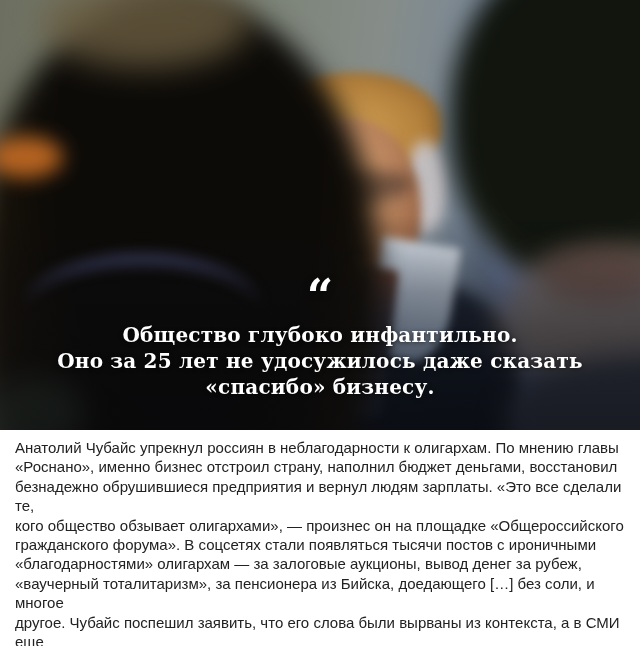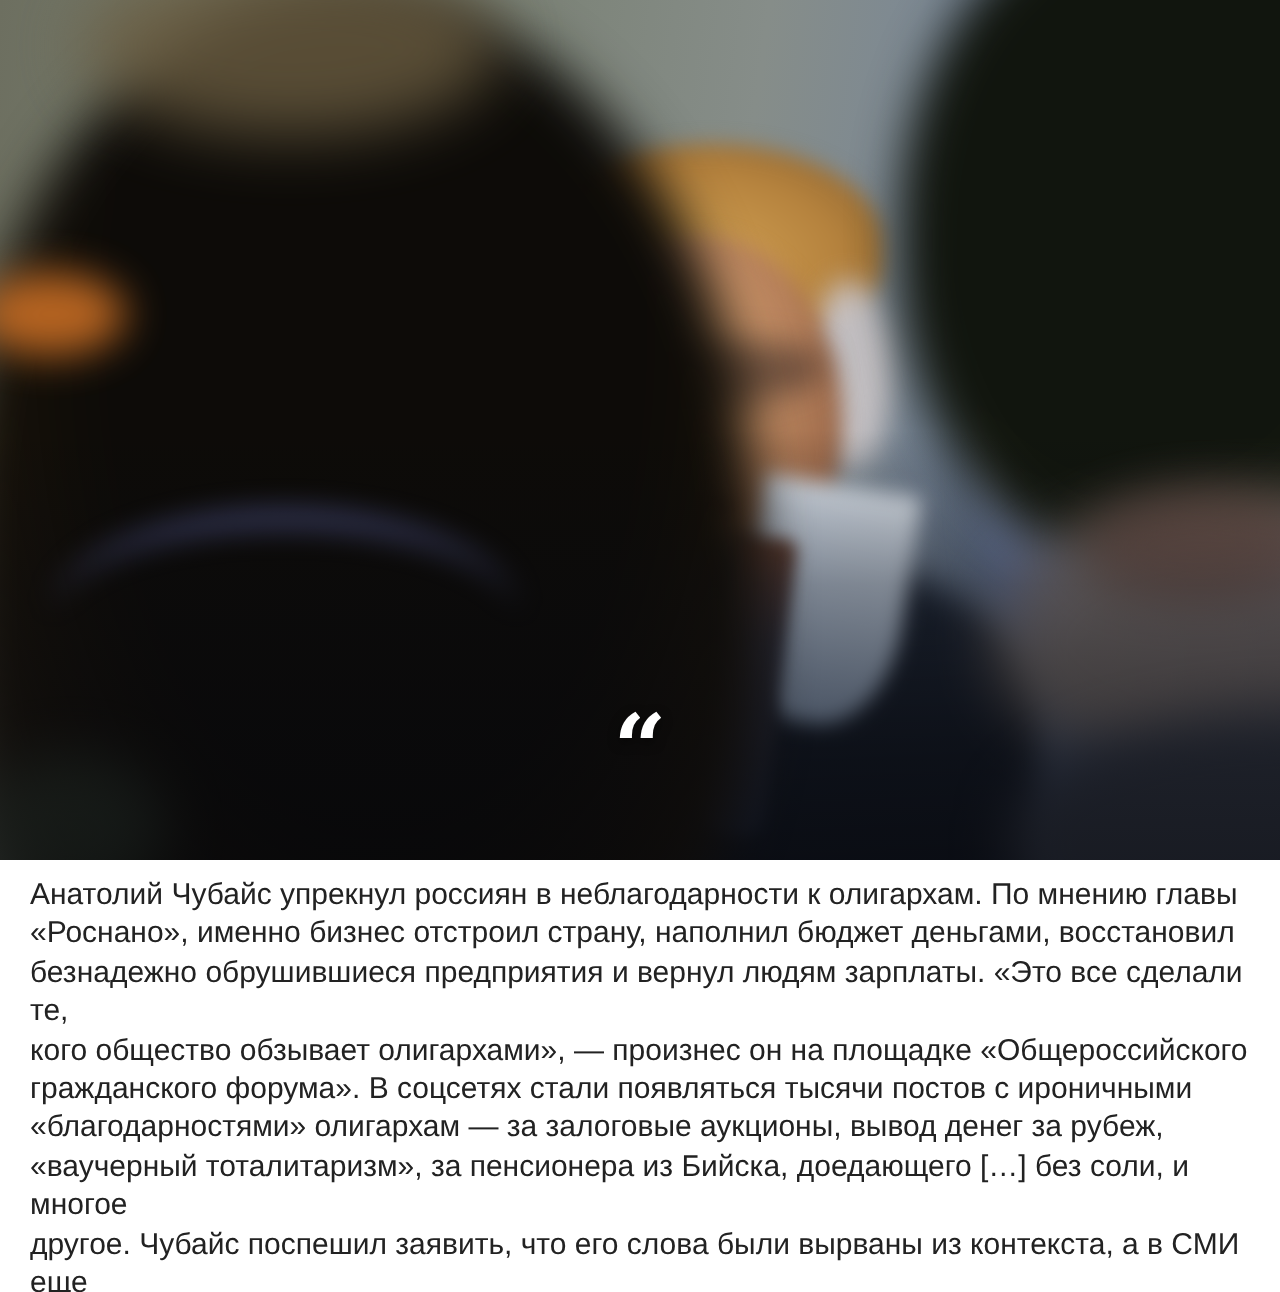--- a/index.html
+++ b/index.html
@@ -98,20 +98,23 @@
 
     <div class="layer head-right"></div>
     <div class="layer shoulder-warm"></div>
     <div class="layer maroon-hint"></div>
     <div class="layer shoulder-dark"></div>
 
     <div class="layer photo-overlay"></div>
 
     <div class="quote-block">
       <div class="quote-mark">“</div>
+      <div class="quote-text">Общество глубоко инфантильно.
+Оно за 25 лет не удосужилось даже сказать
+«спасибо» бизнесу.</div>
     </div>
   </div>
 
   <div class="article">
     <p>Анатолий Чубайс упрекнул россиян в неблагодарности к олигархам. По мнению главы
 «Роснано», именно бизнес отстроил страну, наполнил бюджет деньгами, восстановил
 безнадежно обрушившиеся предприятия и вернул людям зарплаты. «Это все сделали те,
 кого общество обзывает олигархами», — произнес он на площадке «Общероссийского
 гражданского форума». В соцсетях стали появляться тысячи постов с ироничными
 «благодарностями» олигархам — за залоговые аукционы, вывод денег за рубеж,

